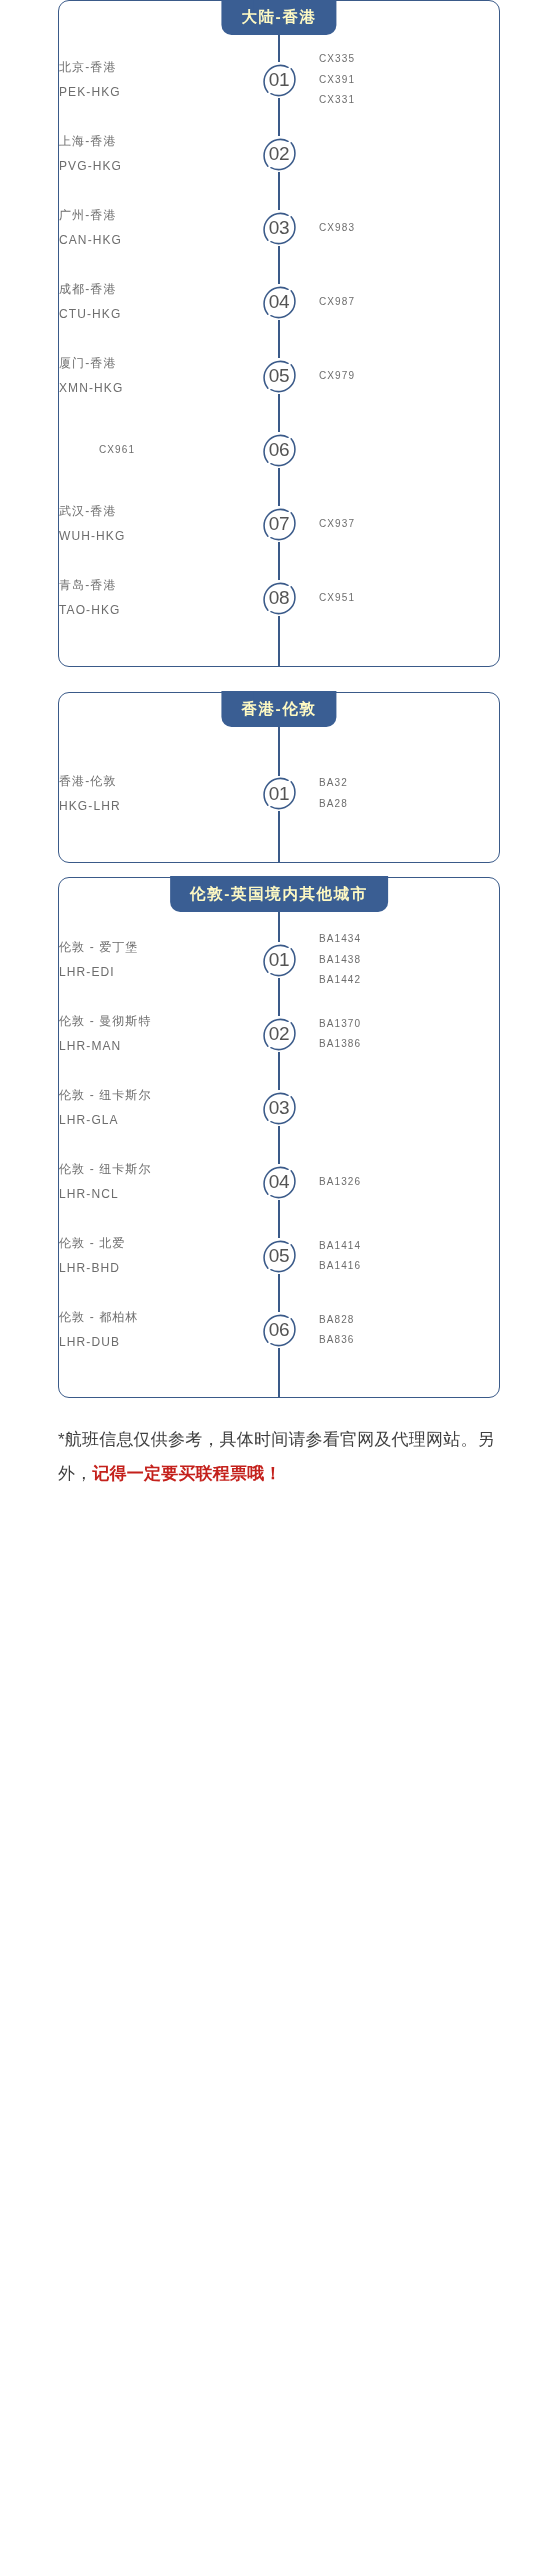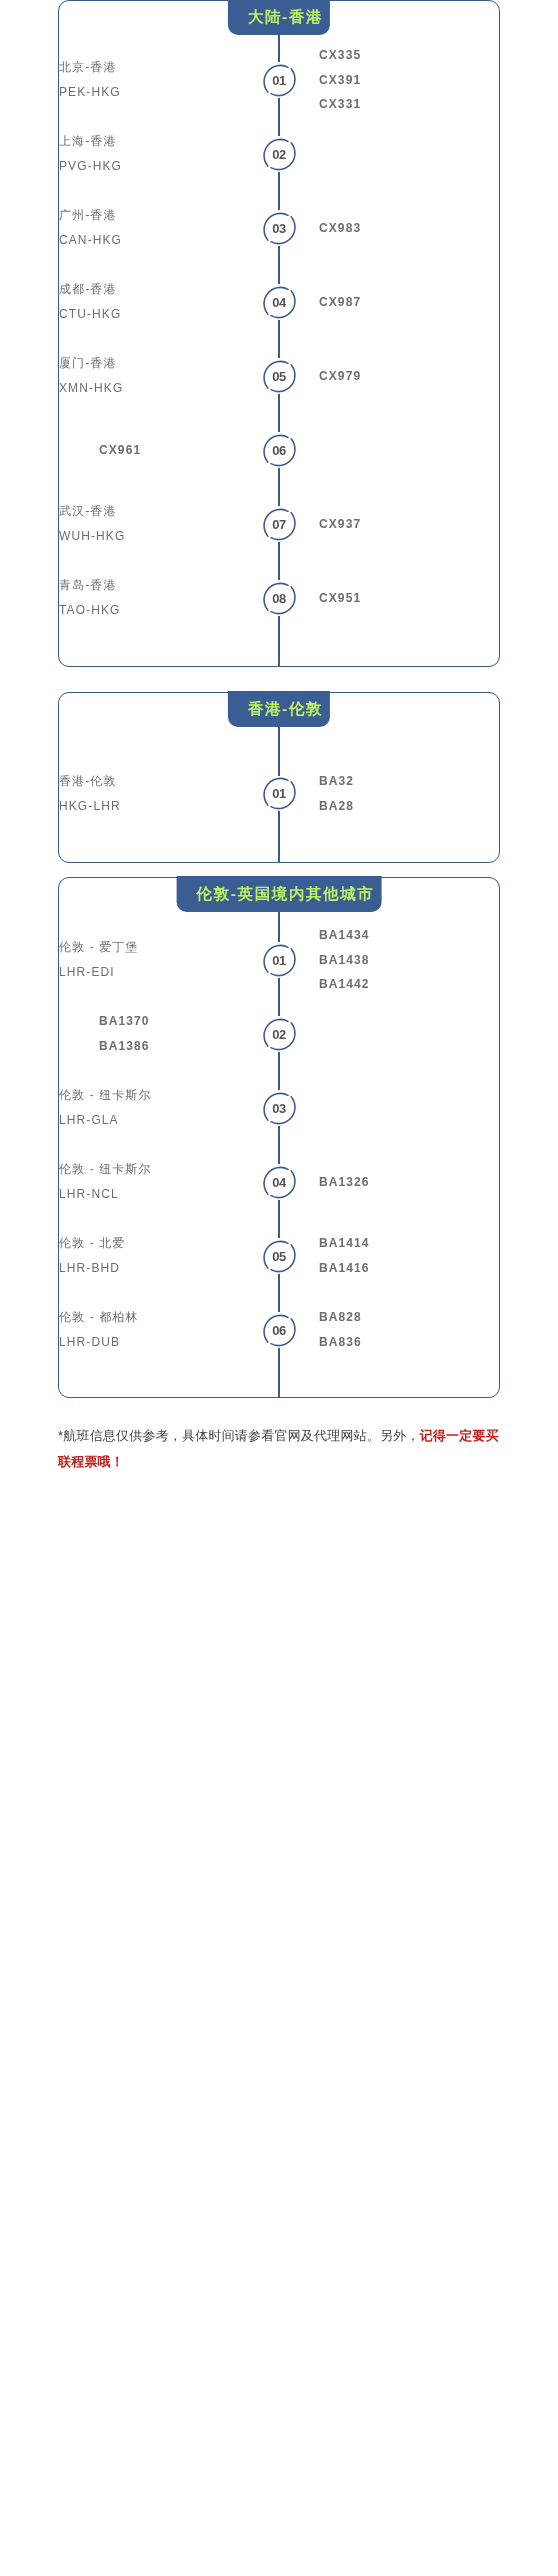--- a/index.html
+++ b/index.html
@@ -25,26 +25,26 @@
     border-radius: 11px;
     background: #fff;
     padding: 0;
   }
   .card-badge {
     position: absolute;
     top: -1.6px;
     left: 50%;
     transform: translateX(-50%);
     background: #3a5e93;
-    color: #bef264;
+    color: #fef9c3;
     font-size: 15.5px;
     font-weight: bold;
     letter-spacing: 1.6px;
     line-height: 1;
-    padding: 10px 7px 10px 20px;
+    padding: 10px 20px 10px 20px;
     border-radius: 0 0 10px 10px;
     white-space: nowrap;
     z-index: 5;
   }
   
   .card-badge::before,
   .card-badge::after {
     content: "";
     position: absolute;
     top: 0;
@@ -90,24 +90,23 @@
     letter-spacing: 1.1px;
     white-space: nowrap;
   }
   .row .left .cn { display: block; }
   .row .left .iata { display: block; }
 
   .row .right {
     width: 50%;
     padding-left: 40px;
     color: #6d6d6d;
-    font-size: 12px;
+    font-size: 10px;
     line-height: 2.05;
     letter-spacing: 1.1px;
-    font-weight: bold;
   }
   .row .right .fl { display: block; white-space: nowrap; }
 
   
   .medal {
     position: absolute;
     left: 50%;
     top: 50%;
     width: 45px;
     height: 45px;
@@ -118,22 +117,22 @@
   .medal .ring {
     position: absolute;
     inset: 0;
   }
   .medal .num {
     position: absolute;
     inset: 0;
     display: flex;
     align-items: center;
     justify-content: center;
-    font-size: 13px;
-    font-weight: bold;
+    font-size: 19px;
+    font-weight: normal;
     color: #545454;
     letter-spacing: -0.4px;
     
     text-shadow:
       0 0 4.7px #fff, 0 0 4.7px #fff, 0 0 4.7px #fff,
       1.6px 0 2.3px #fff, -1.6px 0 2.3px #fff, 0 1.6px 2.3px #fff, 0 -1.6px 2.3px #fff;
   }
   
   .medal::before {
     content: "";
@@ -144,21 +143,21 @@
     bottom: 4.7px;
     width: 6.2px;
     background: #fff;
     z-index: 0;
   }
 
   
   .footnote {
     margin: 20px 58px 0 58px;
     color: #3f3f3f;
-    font-size: 13px;
+    font-size: 17px;
     line-height: 2.05;
     letter-spacing: 0.2px;
   }
   .footnote .hl { color: #c4211c; font-weight: bold; }
 
   
   .card.c1 .card-inner { padding-top: 42px; padding-bottom: 31px; }
   .card.c2 { margin-bottom: 14px; }
   .card.c2 .card-inner { padding-top: 65px; padding-bottom: 33px; }
   .card.c3 .card-inner { padding-top: 45px; padding-bottom: 29.5px; }
@@ -338,20 +337,24 @@
   </svg>
               <div class="num">01</div>
             </div>
             <div class="right">
               <span class="fl">BA1434</span>
               <span class="fl">BA1438</span>
               <span class="fl">BA1442</span>
             </div>
           </div>
           <div class="row">
+            <div class="left">
+              <span class="cn">伦敦 - 曼彻斯特</span>
+              <span class="iata">LHR-MAN</span>
+            </div>
             <div class="medal">
   <svg class="ring" viewBox="0 0 58 58" xmlns="http://www.w3.org/2000/svg">
     <path d="M 14 44 A 21 21 0 0 1 40 12" fill="none" stroke="#3a5a89" stroke-width="2" stroke-linecap="round"></path>
     <path d="M 44 14 A 21 21 0 0 1 18 46" fill="none" stroke="#3a5a89" stroke-width="2" stroke-linecap="round"></path>
   </svg>
               <div class="num">02</div>
             </div>
             <div class="right">
               <span class="fl">BA1370</span>
               <span class="fl">BA1386</span>

